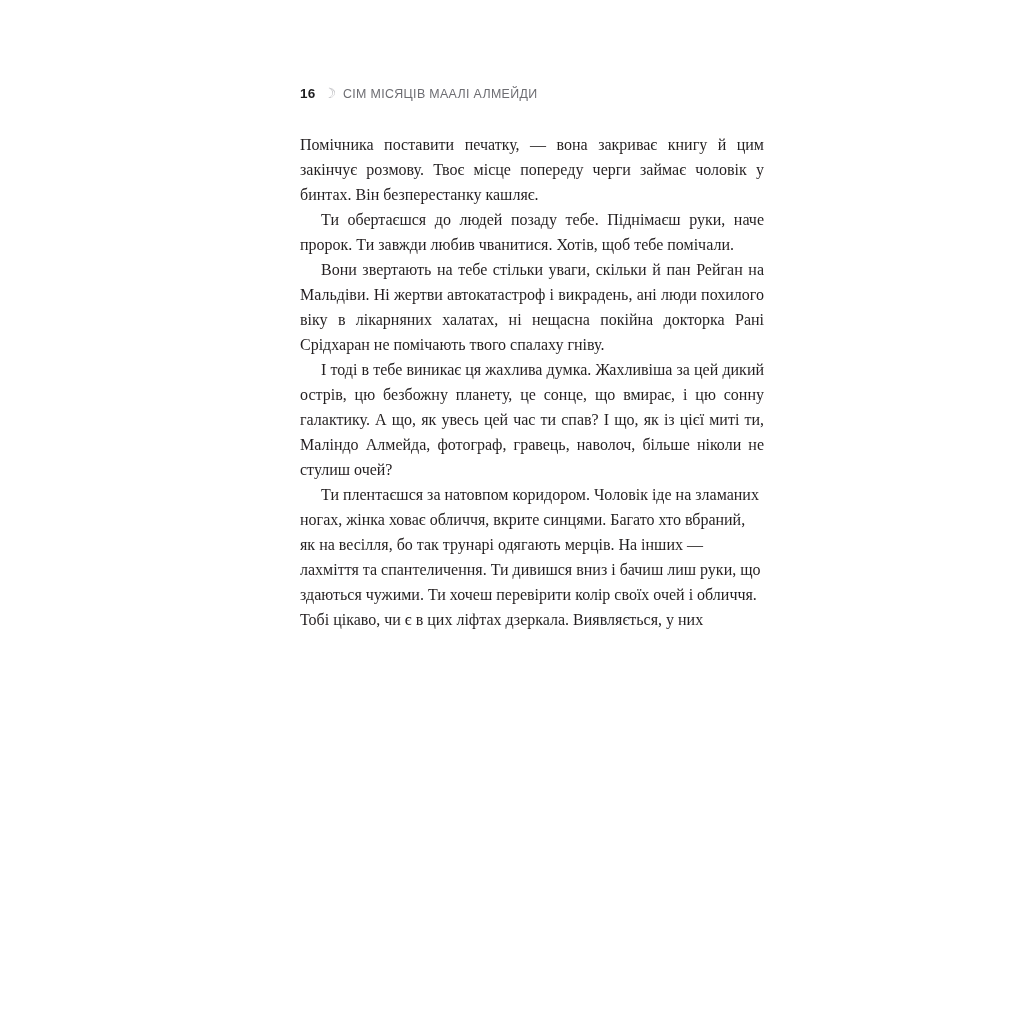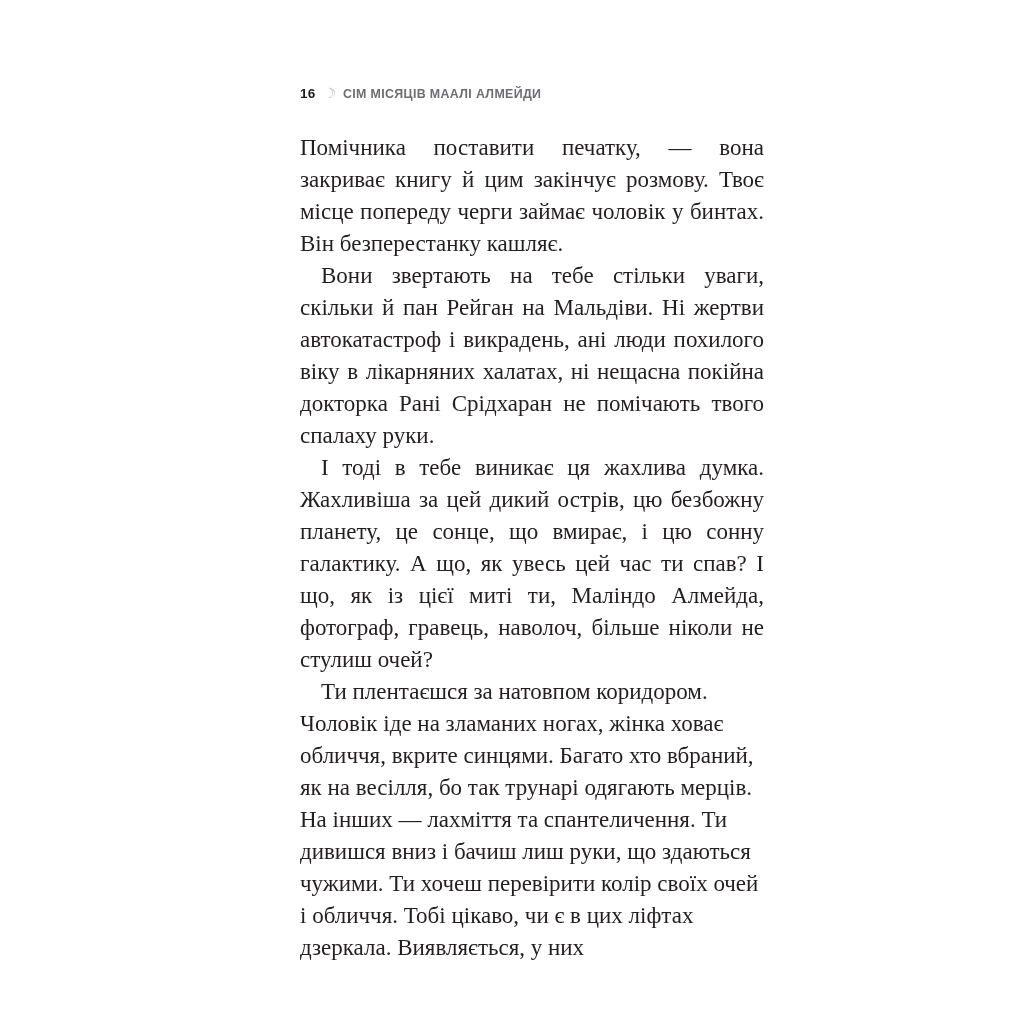--- a/index.html
+++ b/index.html
@@ -42,37 +42,37 @@
     display: inline-block;
     margin: 0 7px 0 8px;
     font-size: 14px;
     line-height: 1;
     color: #b7b7bb;
     transform: translateY(0px);
   }
   .running-title {
     font-family: "Liberation Sans", "DejaVu Sans", sans-serif;
     font-size: 12.4px;
-    font-weight: 700;
+    font-weight: 400;
     color: #6d6d72;
     letter-spacing: 0.35px;
     text-transform: uppercase;
   }
 
   
   .text-block {
     position: absolute;
     left: 300px;
     top: 132px;
     width: 464px;
   }
   .para {
     margin: 0;
-    font-size: 23px;
-    line-height: 32px;
+    font-size: 16px;
+    line-height: 25px;
     color: #231f20;
     text-align: justify;
     text-indent: 21px;
     text-justify: inter-word;
     hyphens: manual;
     -webkit-hyphens: manual;
   }
   .para.first {
     text-indent: 0;
   }
@@ -86,18 +86,19 @@
 <div class="page">
 
   <div class="running-head">
     <span class="folio">16</span>
     <span class="moon-icon">☽</span>
     <span class="running-title">Сім місяців Маалі Алмейди</span>
   </div>
 
   <div class="text-block">
     <p class="para first">Помічника поставити печатку, — вона закриває книгу й цим закінчує розмову. Твоє місце попереду черги займає чоловік у бинтах. Він безперестанку кашляє.</p>
-    <p class="para">Вони звертають на тебе стільки уваги, скільки й пан Рейган на Мальдіви. Ні жертви автокатастроф і викра­день, ані люди похилого віку в лікарняних халатах, ні нещасна покійна докторка Рані Срідхаран не помічають твого спалаху руки.</p>
+    <p class="para">Ти обертаєшся до людей позаду тебе. Піднімаєш ру­ки, наче пророк. Ти завжди любив чванитися. Хотів, щоб тебе помічали.</p>
+    <p class="para">Вони звертають на тебе стільки уваги, скільки й пан Рейган на Мальдіви. Ні жертви автокатастроф і викра­день, ані люди похилого віку в лікарняних халатах, ні нещасна покійна докторка Рані Срідхаран не помічають твого спалаху гніву.</p>
     <p class="para">І тоді в тебе виникає ця жахлива думка. Жахливіша за цей дикий острів, цю безбожну планету, це сонце, що вмирає, і цю сонну галактику. А що, як увесь цей час ти спав? І що, як із цієї миті ти, Маліндо Алмейда, фотограф, гравець, наволоч, більше ніколи не стулиш очей?</p>
     <p class="para last-open">Ти плентаєшся за натовпом коридором. Чоловік іде на зламаних ногах, жінка ховає обличчя, вкрите синця­ми. Багато хто вбраний, як на весілля, бо так трунарі одягають мерців. На інших — лахміття та спантеличення. Ти дивишся вниз і бачиш лиш руки, що здаються чужи­ми. Ти хочеш перевірити колір своїх очей і обличчя. То­бі цікаво, чи є в цих ліфтах дзеркала. Виявляється, у них</p>
   </div>
 
 </div>
 
 </body></html>

